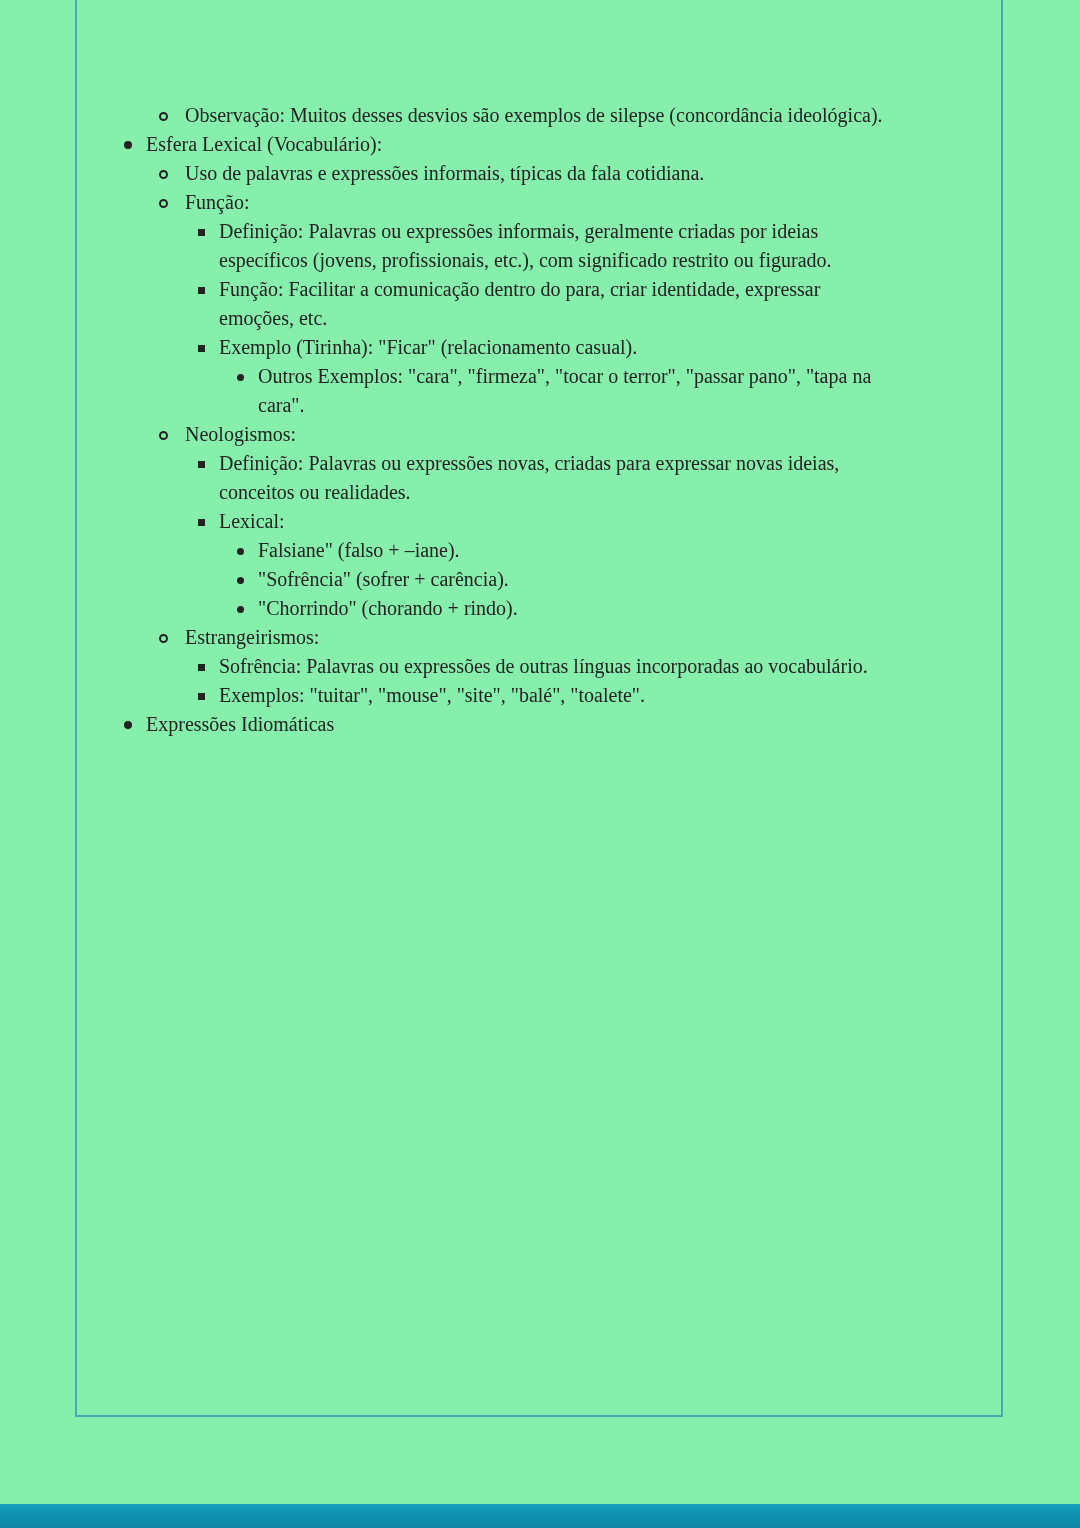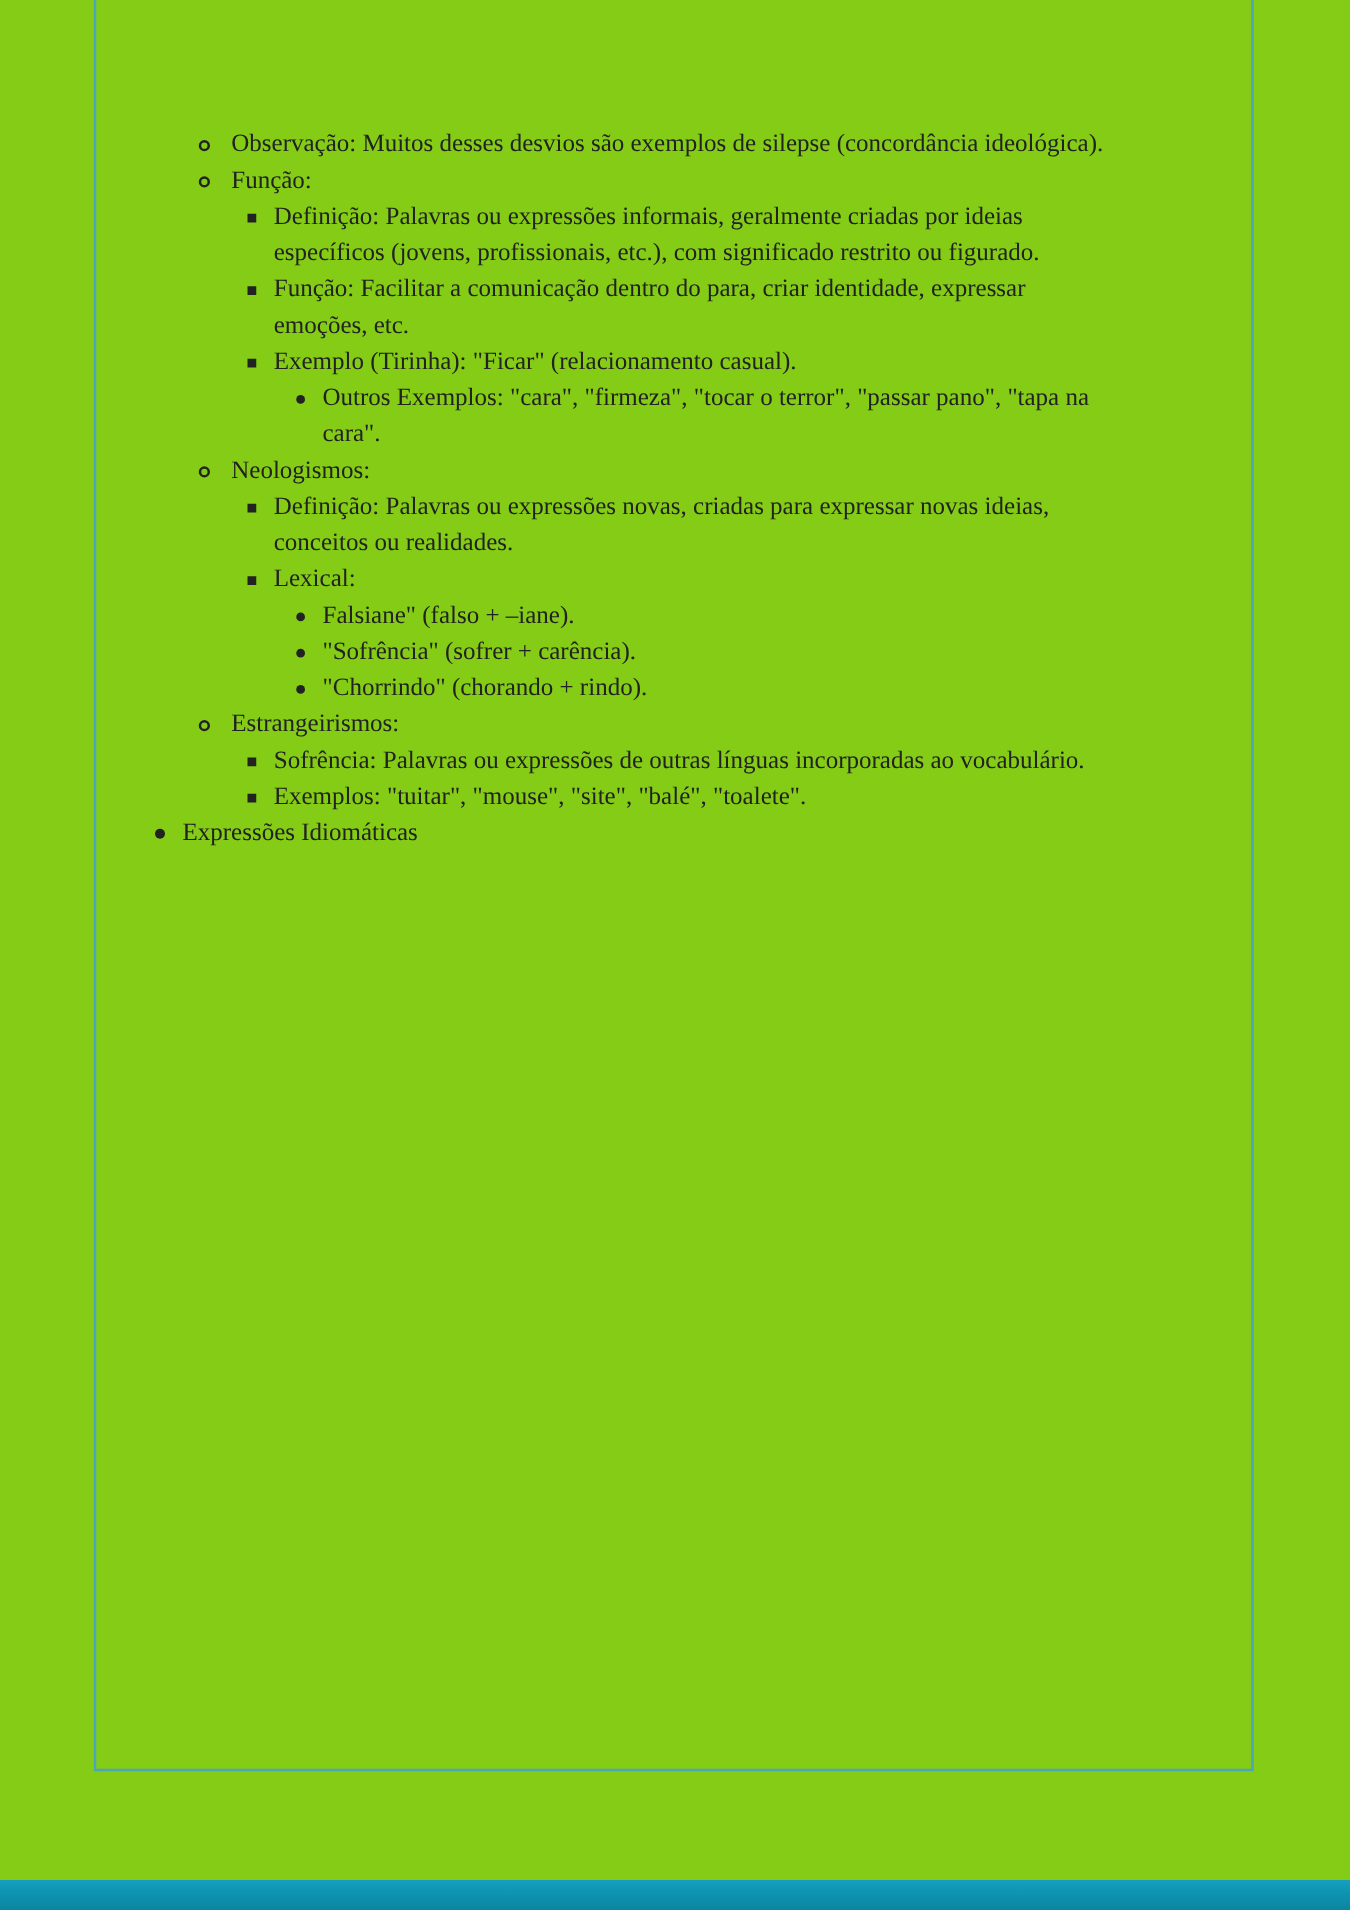--- a/index.html
+++ b/index.html
@@ -4,21 +4,21 @@
 <style>
   html, body {
     margin: 0;
     padding: 0;
     background: #ffffff;
   }
   .page {
     position: relative;
     width: 1080px;
     height: 1528px;
-    background: #84cc16;
+    background: #86efac;
     overflow: hidden;
     font-family: "Liberation Serif", "DejaVu Serif", serif;
   }
   .frame {
     position: absolute;
     left: 75px;
     top: -24px;
     width: 928px;
     height: 1441px;
     border: 2px solid #4aa6b8;
@@ -87,21 +87,29 @@
 
   <div class="frame"></div>
 
   <div class="content">
 
     <div class="item l2">
       <span class="bullet b-circle"></span>
       <span class="txt">Observação: Muitos desses desvios são exemplos de silepse (concordância ideológica).</span>
     </div>
 
+    <div class="item l1">
+      <span class="bullet b-disc"></span>
+      <span class="txt">Esfera Lexical (Vocabulário):</span>
+    </div>
 
+    <div class="item l2">
+      <span class="bullet b-circle"></span>
+      <span class="txt">Uso de palavras e expressões informais, típicas da fala cotidiana.</span>
+    </div>
 
     <div class="item l2">
       <span class="bullet b-circle"></span>
       <span class="txt">Função:</span>
     </div>
 
     <div class="item l3">
       <span class="bullet b-square"></span>
       <span class="txt">Definição: Palavras ou expressões informais, geralmente criadas por ideias
 específicos (jovens, profissionais, etc.), com significado restrito ou figurado.</span>

